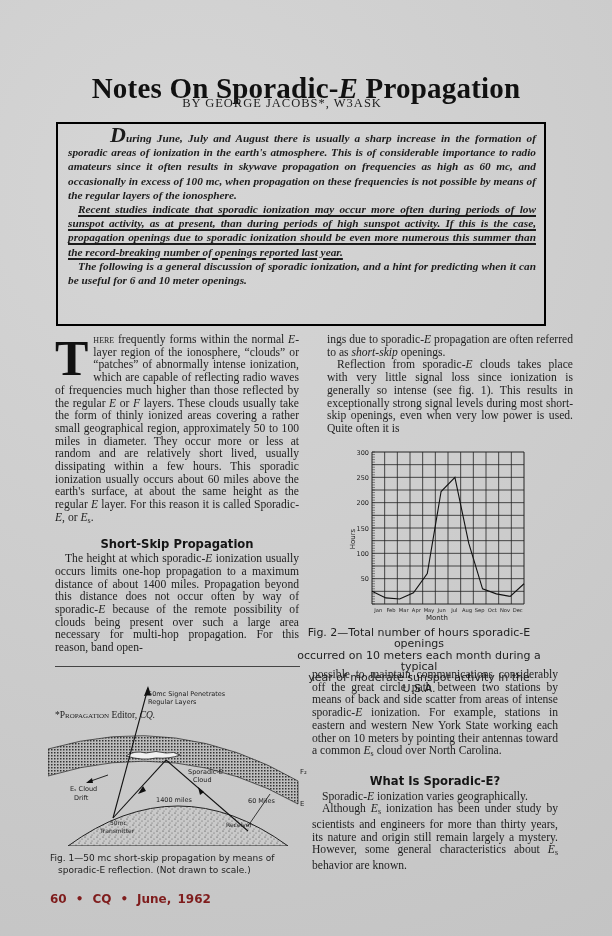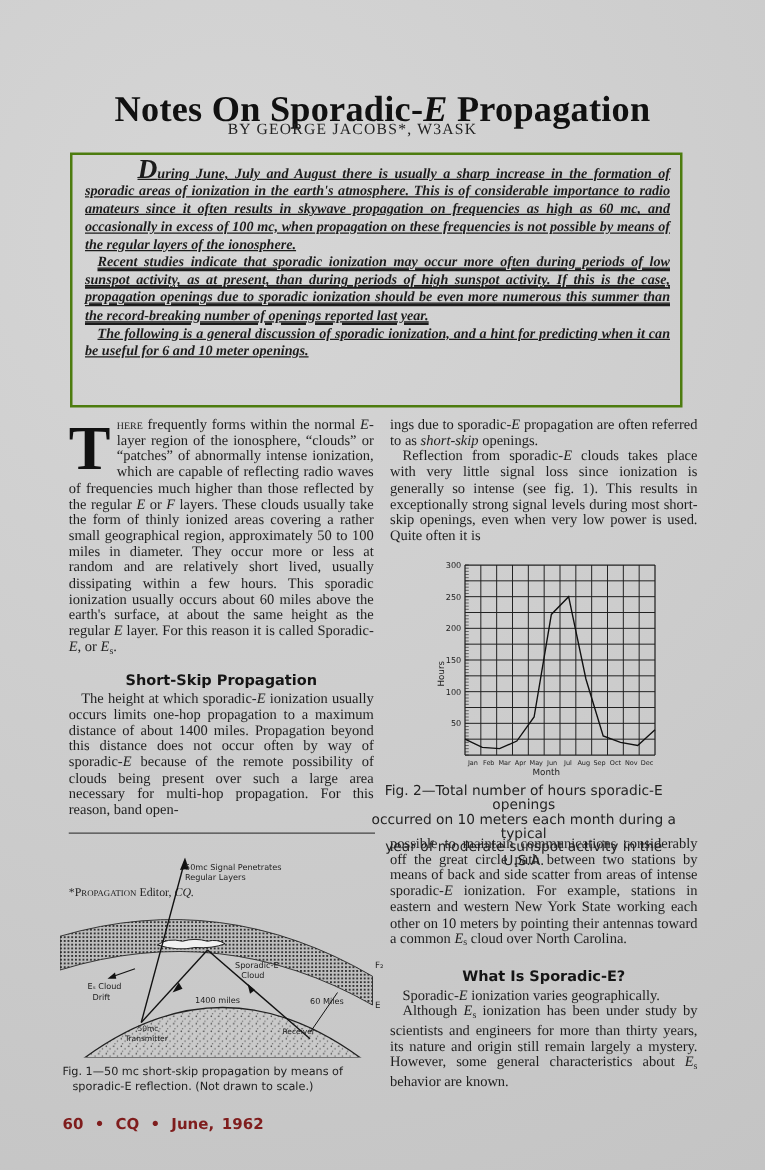--- a/index.html
+++ b/index.html
@@ -16,23 +16,23 @@
     font-family: "Liberation Serif", serif; font-weight: bold;
     font-size: 29px; letter-spacing: 0.2px; color: #111;
   }
   #title i { font-style: italic; }
   #byline {
     left: 0; width: 564px; top: 96px; text-align: center;
     font-size: 12.5px; letter-spacing: 1px; color: #222;
   }
   #intro-box {
     left: 56px; top: 122px; width: 490px; height: 204px;
-    border: 2px solid #4d7c0f; box-sizing: border-box; padding: 6px 8px 12px 10px;
+    border: 2px solid #000000; box-sizing: border-box; padding: 6px 8px 12px 10px;
     font-family: "Liberation Serif", serif; font-style: italic; font-weight: bold;
-    font-size: 11.3px; line-height: 14.2px; text-align: justify; color: #1c1c1c; text-decoration: underline;
+    font-size: 11.3px; line-height: 14.2px; text-align: justify; color: #1c1c1c;
   }
   #intro-box p { margin: 0; }
   #intro-box .p1 { text-indent: 42px; }
   #intro-box .p2, #intro-box .p3 { text-indent: 10px; }
   #intro-box .p2 span.ul { text-decoration: underline; text-decoration-thickness: 1.5px; text-underline-offset: 2px; }
   .dropcap-initial { font-family: "Liberation Serif", serif; font-size: 22px; font-style: italic; font-weight: bold; line-height: 10px; }
   .col {
     font-family: "Liberation Serif", serif; font-size: 11.6px; line-height: 12.7px;
     text-align: justify; color: #1e1e1e;
   }
@@ -50,21 +50,21 @@
     text-align: center; margin: 10px 0 3px; color: #151515;
   }
   #footnote-rule { left: 55px; top: 666px; width: 245px; height: 0; border-top: 1px solid #444; }
   #footnote { left: 55px; top: 710px; font-size: 9.5px; color: #222; font-family: "Liberation Serif", serif; }
   #fig1 { left: 48px; top: 686px; width: 262px; height: 160px; }
   #fig1-caption {
     left: 50px; top: 853px; width: 258px; font-family: "DejaVu Sans", sans-serif;
     font-size: 9px; line-height: 11.5px; color: #222; text-align: justify;
   }
   #fig1-caption .c2 { padding-left: 8px; }
-  #col-right-1 { left: 312px; top: 334px; width: 246px; }
+  #col-right-1 { left: 327px; top: 334px; width: 246px; }
   #fig2 { left: 330px; top: 444px; width: 200px; height: 180px; }
   #fig2-caption {
     left: 296px; top: 627px; width: 246px; font-family: "DejaVu Sans", sans-serif;
     font-size: 11px; line-height: 11.3px; color: #222; text-align: center;
   }
   #col-right-2 { left: 312px; top: 669px; width: 246px; }
   #footer {
     left: 50px; top: 892px; font-family: "DejaVu Sans", sans-serif; font-weight: bold;
     font-size: 12px; color: #7f1d1d; word-spacing: 2px;
   }

